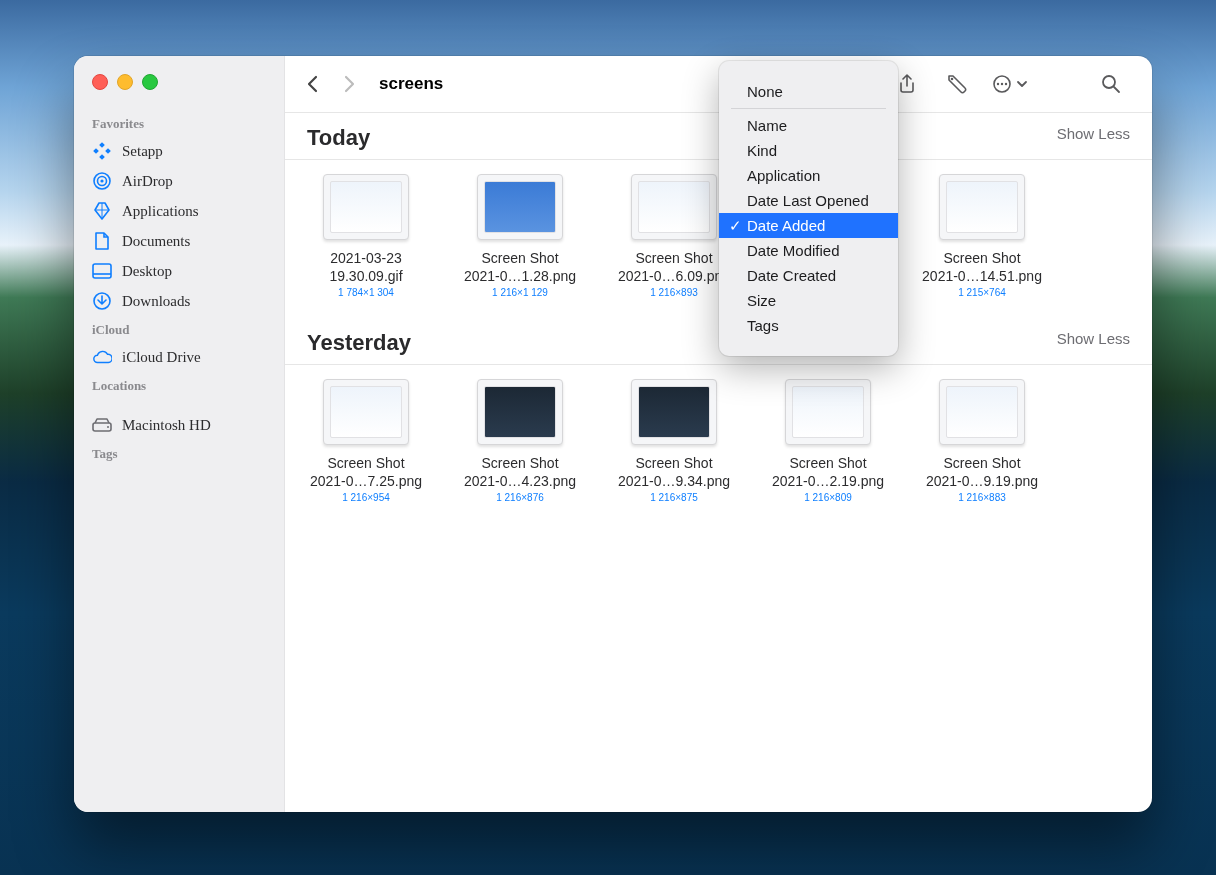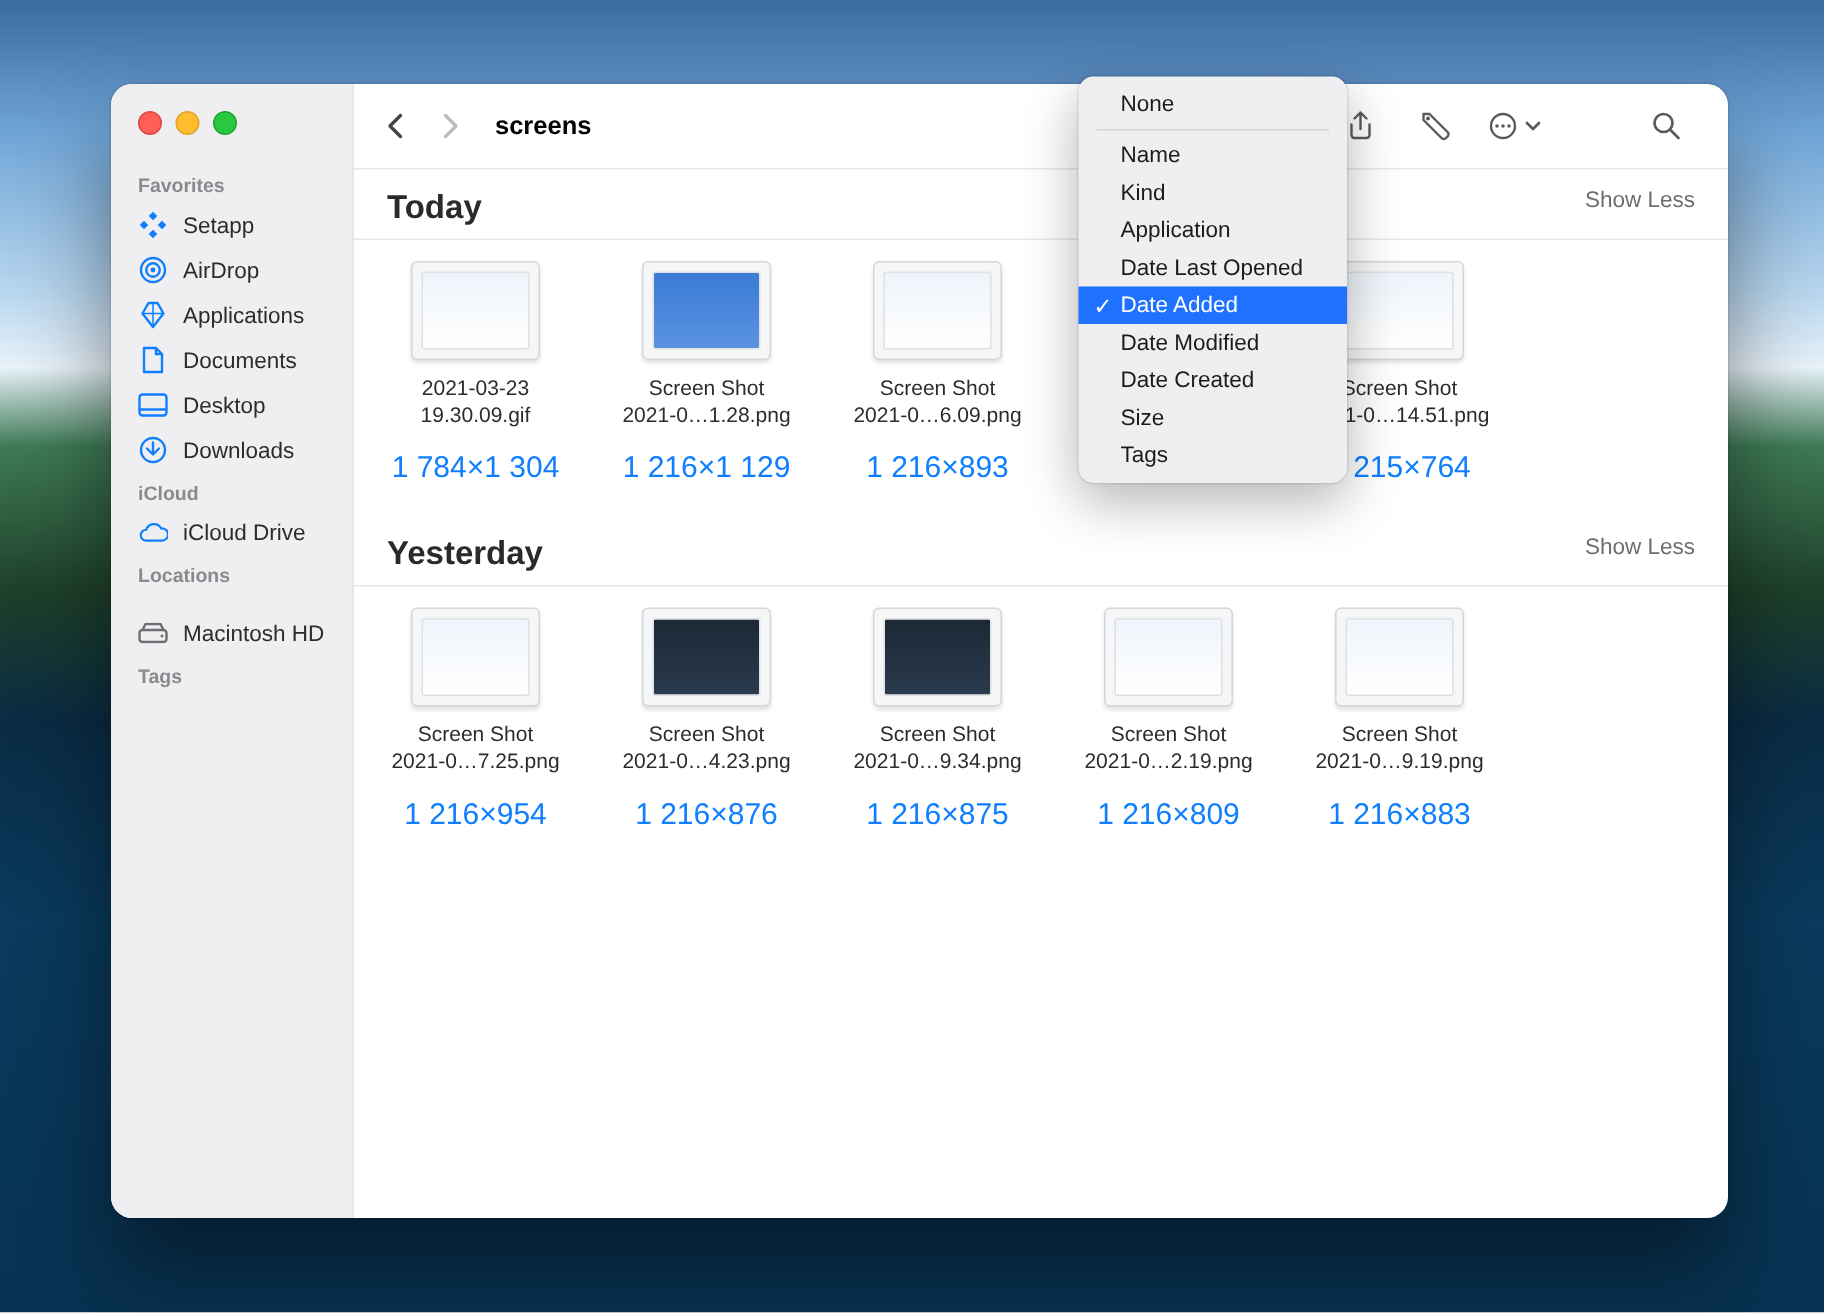--- a/index.html
+++ b/index.html
@@ -1,18 +1,18 @@
 <!DOCTYPE html>
 <html><head>
 <meta charset="utf-8">
 <style>
 html,body{margin:0;padding:0;width:1216px;height:875px;font-family:-apple-system,BlinkMacSystemFont,"Helvetica Neue",Arial,sans-serif;overflow:hidden;}
 .desktop{width:1216px;height:875px;position:relative;background:linear-gradient(180deg,#3b6aa0 0%,#6fa4d6 10%,#b6d5ee 22%,#e8f2fa 28%,#3f7a56 34%,#1e4029 45%,#0a2b44 55%,#0a3a5d 70%,#083252 100%);}
 .window{position:absolute;left:74px;top:56px;width:1078px;height:756px;border-radius:14px;background:#fff;box-shadow:0 35px 60px rgba(0,0,0,.45),0 0 0 1px rgba(0,0,0,.08);overflow:hidden;display:flex;}
-.sidebar{width:162px;background:rgba(236,236,238,.85);backdrop-filter:blur(20px);padding:14px 0 0 0;box-sizing:border-box;border-right:1px solid rgba(0,0,0,.05);}
+.sidebar{width:211px;background:rgba(236,236,238,.85);backdrop-filter:blur(20px);padding:14px 0 0 0;box-sizing:border-box;border-right:1px solid rgba(0,0,0,.05);font-family:Liberation Serif, serif;}
 .traffic{display:flex;gap:9px;padding:4px 0 20px 18px;}
 .dot{width:14px;height:14px;border-radius:50%;}
 .dot.red{background:#ff5f57;border:1px solid #e24640;}
 .dot.yellow{background:#febc2e;border:1px solid #e1a428;}
 .dot.green{background:#28c840;border:1px solid #20a532;}
 .side-header{font-size:13px;color:#8a8a8e;font-weight:600;padding:6px 18px 4px;}
 .side-item{display:flex;align-items:center;gap:10px;padding:5px 18px;font-size:15px;color:#2c2c2e;cursor:default;}
 .side-item .icon{width:20px;height:20px;color:#0f7fff;display:flex;align-items:center;justify-content:center;}
 .side-item .icon.gray{color:#6e6e73;}
 svg{display:block;}
@@ -28,22 +28,22 @@
 .section-head{display:flex;align-items:flex-start;padding:12px 22px 8px;border-bottom:1px solid #e6e6e6;}
 .section-head h2{margin:0;font-size:22px;font-weight:700;color:#2a2a2c;flex:1;}
 .showless{font-size:15px;color:#6d6d72;cursor:default;}
 .grid{display:flex;flex-wrap:wrap;padding:14px 4px 14px 4px;}
 .item{width:154px;text-align:center;font-size:14px;color:#2c2c2e;margin-bottom:6px;}
 .thumb{width:84px;height:64px;margin:0 auto 10px;border:1px solid #d6d6d8;border-radius:4px;background:#f5f6f8;box-shadow:0 2px 3px rgba(0,0,0,.12);position:relative;overflow:hidden;}
 .thumb::after{content:"";position:absolute;inset:6px;border:1px solid #e1e1e4;background:linear-gradient(180deg,#eef4fb,#fff);border-radius:2px;}
 .thumb.blue::after{background:linear-gradient(180deg,#3b7bd6,#5a93e0);}
 .thumb.dark::after{background:linear-gradient(180deg,#1c2835,#2a3b4e);}
 .fname{line-height:1.25;}
-.dims{color:#0f7fff;font-size:20px;margin-top:16px;}
-.menu{position:absolute;left:719px;top:51px;width:179px;background:#efeff1;border-radius:10px;box-shadow:0 12px 36px rgba(0,0,0,.3),0 0 0 1px rgba(0,0,0,.08);padding:6px 0;font-size:15px;}
+.dims{color:#0f7fff;font-size:10px;margin-top:2px;}
+.menu{position:absolute;left:719px;top:61px;width:179px;background:#efeff1;border-radius:10px;box-shadow:0 12px 36px rgba(0,0,0,.3),0 0 0 1px rgba(0,0,0,.08);padding:18px 0;font-size:15px;}
 .menu-sep{height:1px;background:#d4d4d7;margin:4px 12px;}
 .menu-item{padding:4px 20px 4px 28px;position:relative;color:#1c1c1e;}
 .menu-item.sel{background:#1f72ff;color:#fff;border-radius:0;}
 .menu-item.sel::before{content:"✓";position:absolute;left:10px;}
 </style>
 </head>
 <body>
 
 <div class="desktop">
   <div class="window">

